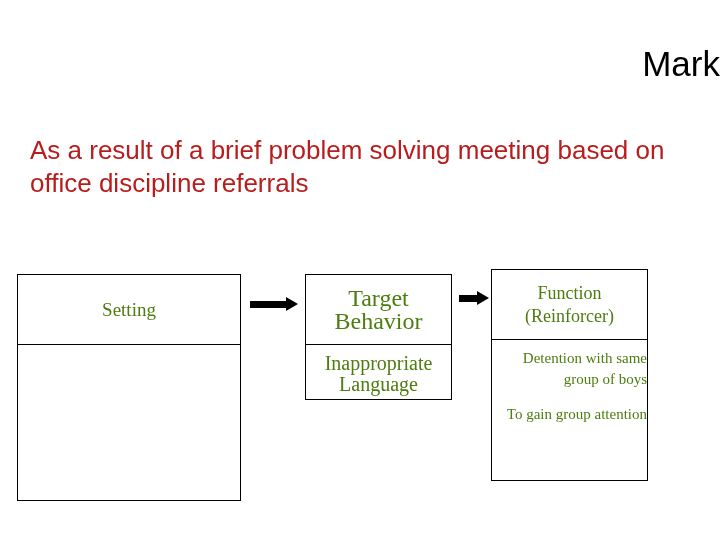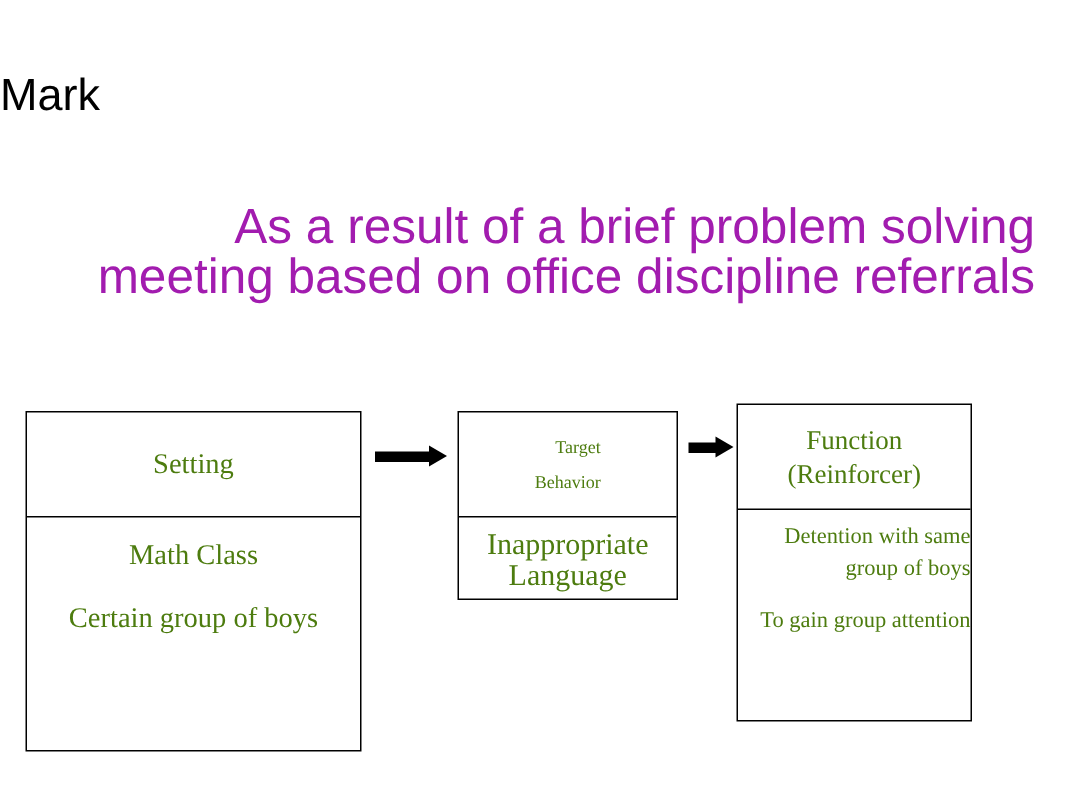--- a/index.html
+++ b/index.html
@@ -18,36 +18,36 @@
   .slide {
     position: relative;
     width: 720px;
     height: 540px;
   }
   .slide-title {
     position: absolute;
     left: 0;
     top: 44px;
     width: 720px;
-    text-align: left;
+    text-align: right;
     font-family: "Liberation Sans", sans-serif;
-    font-size: 30px;
+    font-size: 35px;
     line-height: 40px;
     color: #000000;
   }
   .slide-subtitle {
     position: absolute;
     left: 30px;
     top: 134px;
     width: 660px;
-    text-align: right;
+    text-align: left;
     font-family: "Liberation Sans", sans-serif;
-    font-size: 33px;
+    font-size: 26px;
     line-height: 33px;
-    color: #a21caf;
+    color: #b91c1c;
   }
 
   
   .diagram {
     position: absolute;
     left: 0;
     top: 0;
     width: 720px;
     height: 540px;
   }
@@ -93,22 +93,22 @@
     top: 274px;
     width: 147px;
     height: 126px;
   }
   .col-target .cell-head {
     border-bottom: 1px solid #000000;
     height: 69px;
     display: flex;
     align-items: center;
     justify-content: center;
-    text-align: right;
-    font-size: 12px;
+    text-align: center;
+    font-size: 24px;
     line-height: 23px;
   }
   .col-target .cell-body {
     padding-top: 8px;
     text-align: center;
     font-size: 20px;
     line-height: 21px;
   }
 
   
@@ -176,24 +176,20 @@
   <div class="slide-subtitle">As a result of a brief problem solving meeting based on office discipline referrals</div>
 
   <div class="diagram">
 
     <div class="col col-setting">
       <div class="cell-head">
         <span>
           <span>Setting</span><br>
         </span>
       </div>
-      <div class="cell-body">
-        <div>Math Class</div>
-        <div class="line2">Certain group of boys</div>
-      </div>
     </div>
 
     <div class="arrow arrow-1">
       <div class="shaft"></div>
       <div class="head"></div>
     </div>
 
     <div class="col col-target">
       <div class="cell-head">
         <span>

